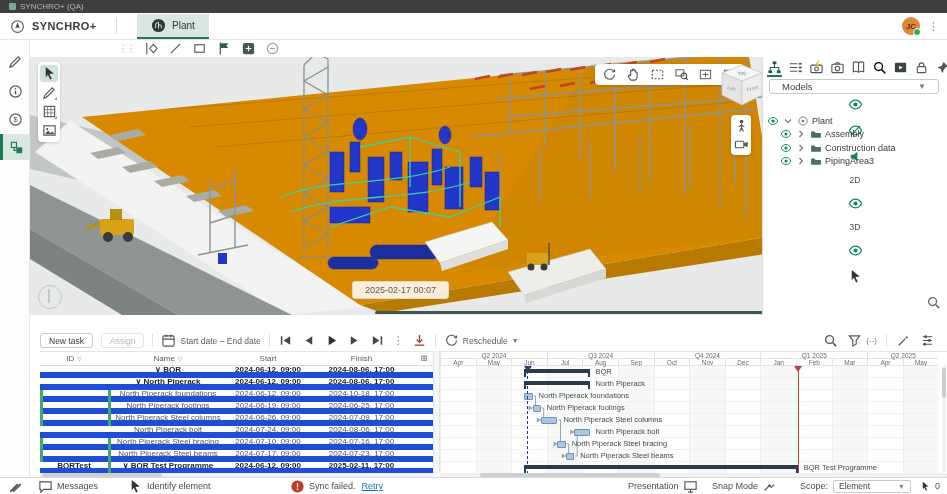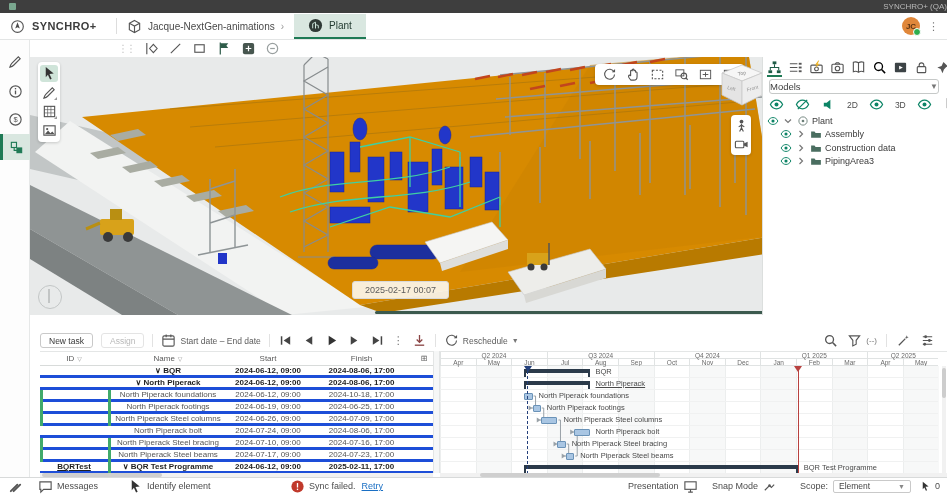--- a/index.html
+++ b/index.html
@@ -3,21 +3,21 @@
 <meta charset="utf-8">
 <style>
   html,body{margin:0;padding:0;background:#888;font-family:"Liberation Sans",sans-serif;}
   #app{position:relative;width:947px;height:494px;background:#fff;overflow:hidden;margin:0 auto;
        -webkit-font-smoothing:antialiased;}
   .abs{position:absolute;}
   .ic{display:inline-flex;align-items:center;justify-content:center;width:15px;height:15px;flex:0 0 auto;}
   .ic svg{width:100%;height:100%;}
   
   #titlebar{left:0;top:0;width:947px;height:13px;background:#3e3e3e;color:#b9b9b9;font-size:8px;
-            display:flex;align-items:center;padding-left:9px;box-sizing:border-box;gap:4px;justify-content:space-between;}
+            display:flex;align-items:center;padding-left:9px;box-sizing:border-box;gap:4px;}
   #titlebar .appico{width:7px;height:7px;background:#7aa78f;border-radius:1px;}
   
   #header{left:0;top:13px;width:947px;height:27px;background:#fff;border-bottom:1px solid #e3e5e5;
           display:flex;align-items:center;box-sizing:border-box;}
   #logo{display:flex;align-items:center;gap:7px;padding-left:10px;width:96px;}
   #appname{font-size:11px;color:#3c3c3c;letter-spacing:.4px;font-weight:bold;}
   .hdiv{width:1px;height:16px;background:#ddd;margin:0 10px;}
   #breadcrumb{display:flex;align-items:center;gap:6px;font-size:10px;color:#4a4a4a;}
   #plant-tab{display:flex;align-items:center;gap:6px;background:#d9e7e0;border-bottom:2px solid #1e7a55;
              height:25px;padding:0 14px;margin-left:10px;box-sizing:border-box;color:#233b31;font-size:10px;}
@@ -52,24 +52,24 @@
   #compass:after{content:"";position:absolute;left:9px;top:3px;width:2px;height:14px;background:#b9bdbd;}
   #vcube{left:686px;top:4px;}
   #vp-splitter{left:345px;top:254px;width:408px;height:3px;background:#3c5a4e;border-radius:2px;}
   
   #rpanel{left:762px;top:57px;width:185px;height:258px;background:#fff;border-left:1px solid #dcdfde;box-sizing:border-box;}
   #rp-toolbar{position:absolute;left:4px;top:2px;width:177px;height:18px;display:flex;align-items:center;gap:6px;}
   .rp-tb{width:17px;height:17px;display:flex;align-items:center;justify-content:center;border-bottom:2px solid transparent;box-sizing:border-box;}
   .rp-tb.active{border-bottom:2px solid #1e7a55;}
   .rp-tb.last{margin-left:auto;}
   #models-dd{position:absolute;left:6px;top:22px;width:170px;height:15px;border:1px solid #c6c9c8;border-radius:3px;
-             font-size:9.5px;color:#3e3e3e;display:flex;align-items:center;padding:0 0;box-sizing:border-box;}
+             font-size:9.5px;color:#3e3e3e;display:flex;align-items:center;padding:0 12px;box-sizing:border-box;}
   #models-dd .caret{margin-left:auto;color:#777;font-size:8px;}
   #vis-row{position:absolute;left:6px;top:40px;width:172px;height:15px;display:flex;align-items:center;gap:11px;
-           font-size:8.5px;color:#4c4c4c;}
+           font-size:8.5px;color:#4c4c4c;flex-direction:column;}
   #vis-row .srch{margin-left:auto;}
   #tree{position:absolute;left:4px;top:57px;width:177px;}
   .tree-row{display:flex;align-items:center;height:13.5px;gap:3px;font-size:9px;color:#3b3b3b;cursor:default;}
   .tree-row .ic{width:12px;height:12px;}
   .tlabel{white-space:nowrap;}
   
   #schedule{left:30px;top:315px;width:917px;height:162px;background:#fff;box-sizing:border-box;font-size:8.5px;}
   #sch-tabs{position:absolute;left:0;top:0;width:917px;height:15px;background:#f4f5f5;border-bottom:1px solid #e2e4e4;}
   #sch-tab{position:absolute;left:8px;top:0;height:15px;background:#fff;border:1px solid #e0e2e2;border-bottom:none;
            display:flex;align-items:center;gap:4px;padding:0 10px;font-size:8.5px;color:#3d3d3d;}
@@ -79,21 +79,21 @@
        height:15px;display:inline-flex;align-items:center;padding:0 8px;}
   .btn.disabled{color:#b9b9b9;border-color:#e4e4e4;}
   .tsep{width:1px;height:13px;background:#e2e2e2;}
   .tool-lab{display:flex;align-items:center;gap:4px;font-size:8.5px;color:#5c5c5c;}
   #sch-tb-right{margin-left:auto;display:flex;align-items:center;gap:9px;padding-right:12px;}
   
   #ttable{position:absolute;left:10px;top:36px;width:393px;height:122px;border-top:1px solid #e4e6e6;}
   .tt-hdr{position:absolute;top:0;height:14px;display:flex;align-items:center;justify-content:center;
           font-size:8px;color:#5a5a5a;gap:3px;border-bottom:1px solid #d8dbda;box-sizing:border-box;}
   .tt-row{position:absolute;height:12px;display:flex;align-items:center;justify-content:center;
-          font-size:8px;color:#555;border-bottom:3px solid #1d4ed8;box-sizing:border-box;white-space:nowrap;overflow:hidden;}
+          font-size:8px;color:#555;border-bottom:6px solid #1d4ed8;box-sizing:border-box;white-space:nowrap;overflow:hidden;}
   .tt-row.b{color:#1f1f1f;font-weight:bold;}
   .gmark{position:absolute;width:3px;background:#41a96b;}
   #tsplit{position:absolute;left:403px;top:36px;width:7px;height:122px;background:#f6f7f7;
           border-left:1px solid #e3e5e5;border-right:1px solid #e3e5e5;box-sizing:border-box;}
   
   #gantt{position:absolute;left:410px;top:36px;width:507px;height:122px;overflow:hidden;border-top:1px solid #e4e6e6;}
   .q-cell,.m-cell{position:absolute;font-size:7.5px;color:#6a6a6a;text-align:center;box-sizing:border-box;
                   border-left:1px solid #e0e3e3;border-bottom:1px solid #e0e3e3;line-height:7px;}
   .gcol{position:absolute;top:14px;height:108px;border-left:1px solid #eceeee;}
   .gcol.alt{background:#f7f8f8;}
@@ -132,30 +132,20 @@
     <div id="logo">
       <span class="ic">
           <svg viewBox="0 0 16 16" fill="none" stroke="#555" stroke-width="1.2">
             <circle cx="8" cy="8" r="6.2"></circle>
             <path d="M8 3.5L10.5 10 8 8.8 5.5 10z" fill="#4a4a4a" stroke="none"></path>
           </svg>
         </span>
       <span id="appname">SYNCHRO+</span>
     </div>
     <div class="hdiv"></div>
-    <div id="breadcrumb">
-      <span class="ic">
-          <svg viewBox="0 0 16 16" fill="none" stroke="#555" stroke-width="1.2">
-            <path d="M8 1.5l5.5 3v7l-5.5 3-5.5-3v-7z"></path>
-            <path d="M2.5 4.5L8 7.5l5.5-3M8 7.5V14"></path>
-          </svg>
-        </span>
-      <span>Jacque-NextGen-animations</span>
-      <span style="color:#999">›</span>
-    </div>
     <div id="plant-tab">
       <span class="ic">
           <svg viewBox="0 0 16 16">
             <circle cx="8" cy="8" r="7" fill="#2f3a36"></circle>
             <path d="M5 11V6l3-1.5V11M8 11V7l3 1v3" stroke="#cfe8dd" stroke-width="1" fill="none"></path>
           </svg>
         </span>
       <span>Plant</span>
     </div>
     <div id="hdr-right">
@@ -876,21 +866,21 @@
         </svg>
         <div class="gsum" style="left: 84.372px; width: 65.148px; top: 17px;">
           <i style="left:0"></i>
           <i style="right:0"></i>
         </div>
         <div class="glab" style="left: 155.52px; top: 16px;">BQR</div>
         <div class="gsum" style="left: 84.372px; width: 65.148px; top: 29px;">
           <i style="left:0"></i>
           <i style="right:0"></i>
         </div>
-        <div class="glab" style="left: 155.52px; top: 28px; text-decoration: underline;">North Piperack</div>
+        <div class="glab" style="left: 155.52px; top: 28px;">North Piperack</div>
         <div class="gtask" style="left: 84.372px; width: 8.188px; top: 40.5px;"></div>
         <div class="glab" style="left: 98.56px; top: 40px;">North Piperack foundations</div>
         <div class="gtask" style="left: 92.56px; width: 8.188px; top: 52.5px;"></div>
         <div class="glab" style="left: 106.748px; top: 52px;">North Piperack footings</div>
         <div class="gtask" style="left: 100.748px; width: 16.732px; top: 64.5px;"></div>
         <div class="glab" style="left: 123.48px; top: 64px;">North Piperack Steel columns</div>
         <div class="gtask" style="left: 134.212px; width: 15.308px; top: 76.5px;"></div>
         <div class="glab" style="left: 155.52px; top: 76px;">North Piperack bolt</div>
         <div class="gtask" style="left: 117.48px; width: 8.188px; top: 88.5px;"></div>
         <div class="glab" style="left: 131.668px; top: 88px;">North Piperack Steel bracing</div>

